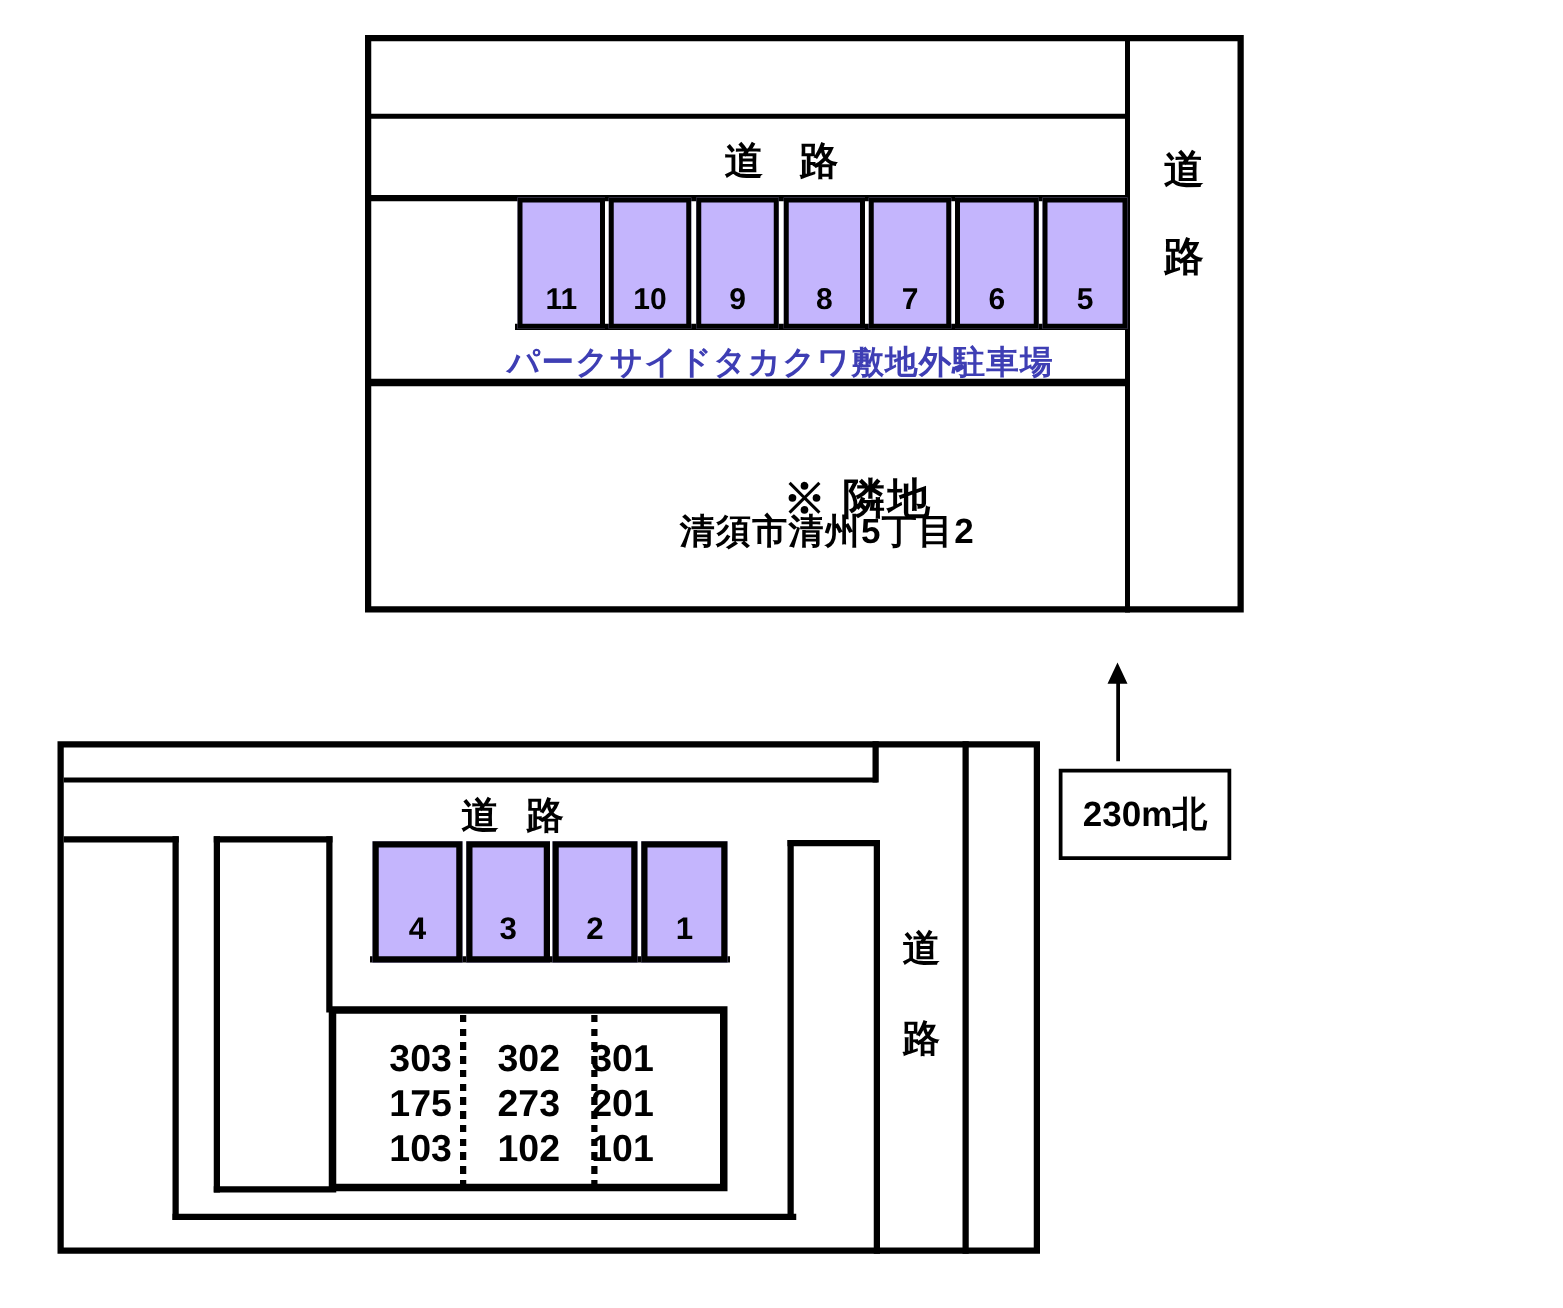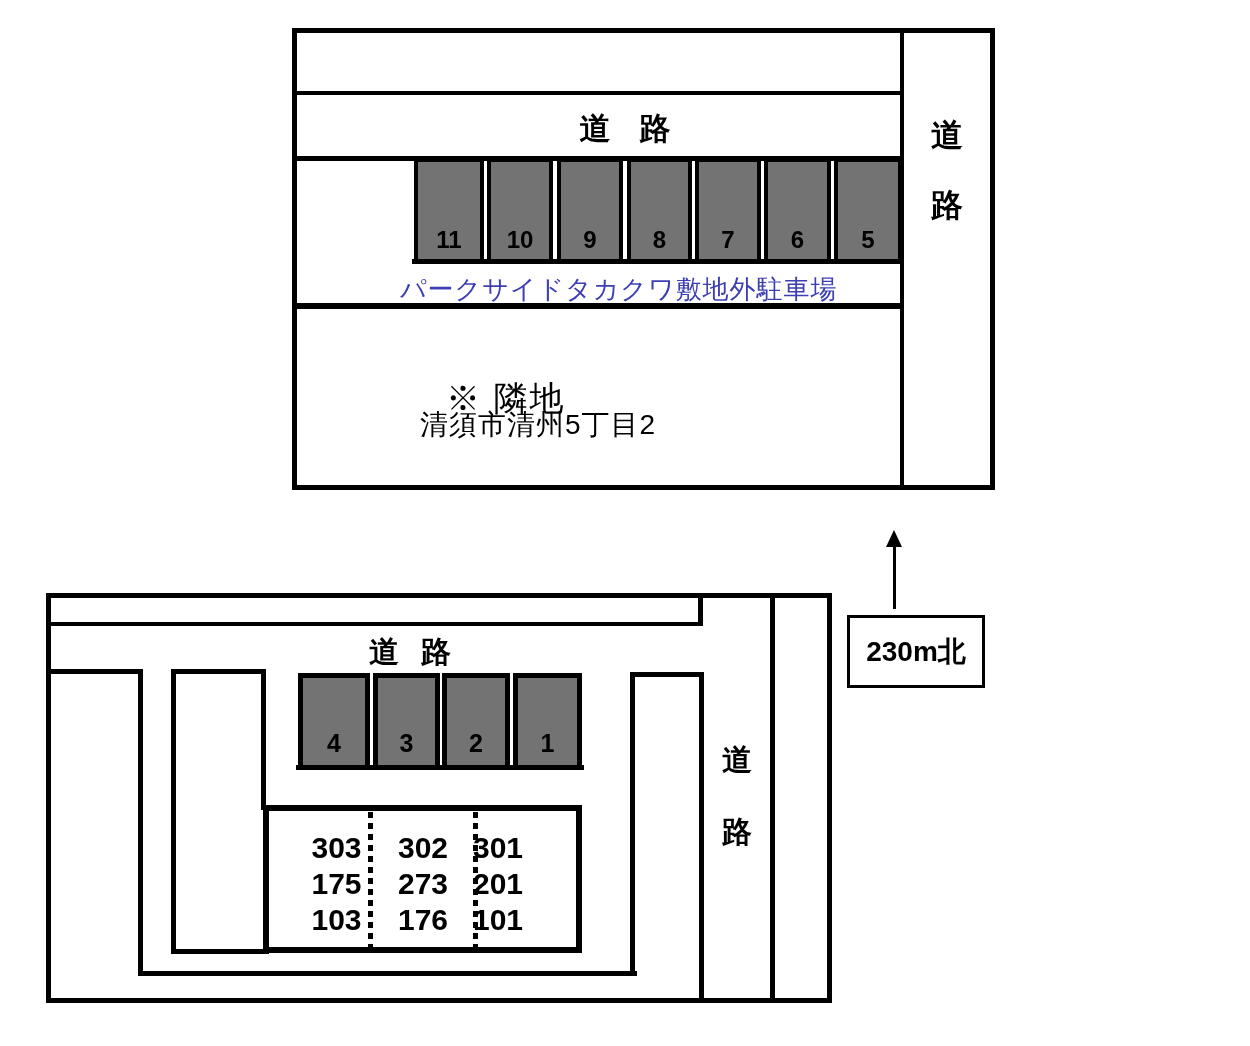--- a/index.html
+++ b/index.html
@@ -22,21 +22,21 @@
   .rect {
     position: absolute;
     border: 5px solid #000000;
     box-sizing: border-box;
     background: transparent;
   }
   .stall {
     position: absolute;
     border: 4px solid #000000;
     box-sizing: border-box;
-    background: #737373;
+    background: #c4b5fd;
   }
   .stall .num {
     position: absolute;
     left: 0;
     right: 0;
     bottom: 5px;
     text-align: center;
     font-weight: bold;
     font-size: 24px;
     color: #000000;
@@ -60,22 +60,22 @@
   .road-label-v {
     position: absolute;
     display: flex;
     flex-direction: column;
     align-items: center;
     font-weight: bold;
     color: #000000;
   }
   .txt {
     position: absolute;
-    text-align: left;
-    font-weight: normal;
+    text-align: right;
+    font-weight: bold;
     color: #000000;
     white-space: nowrap;
   }
   .dotted-v {
     position: absolute;
     width: 5px;
     background: repeating-linear-gradient(to bottom, #000000 0px, #000000 6px, transparent 6px, transparent 11px);
   }
   .room-col {
     position: absolute;
@@ -206,21 +206,21 @@
     <div class="dotted-v" style="left:473px; top:812px; height:136px;"></div>
 
     <div class="room-col" style="left:269px; width:99px;padding-left:18px;">
       <div>303</div>
       <div>175</div>
       <div>103</div>
     </div>
     <div class="room-col" style="left:373px; width:100px;">
       <div>302</div>
       <div>273</div>
-      <div>176</div>
+      <div>102</div>
     </div>
     <div class="room-col" style="left:449px; width:98px;">
       <div>301</div>
       <div>201</div>
       <div>101</div>
     </div>
   </div>
 
   <div>
     <div class="ln" style="left:893px; top:546px; width:3px; height:63px;"></div>

